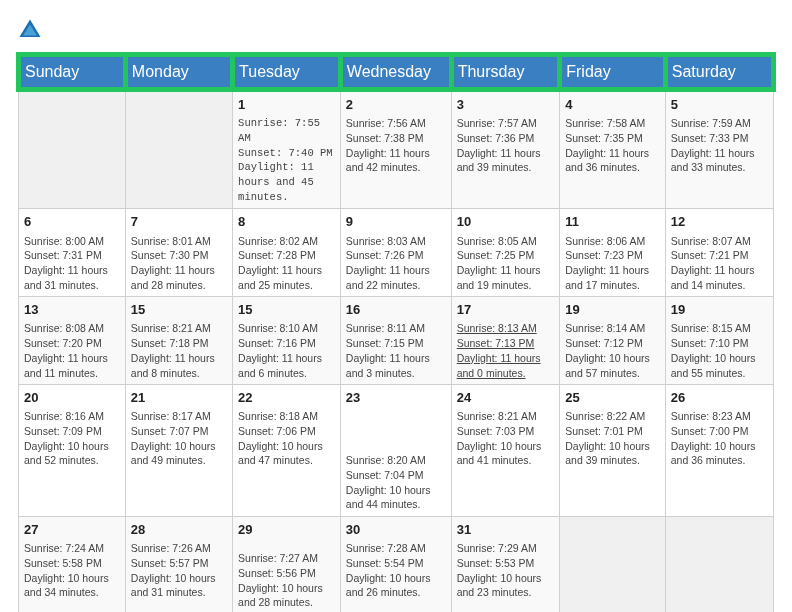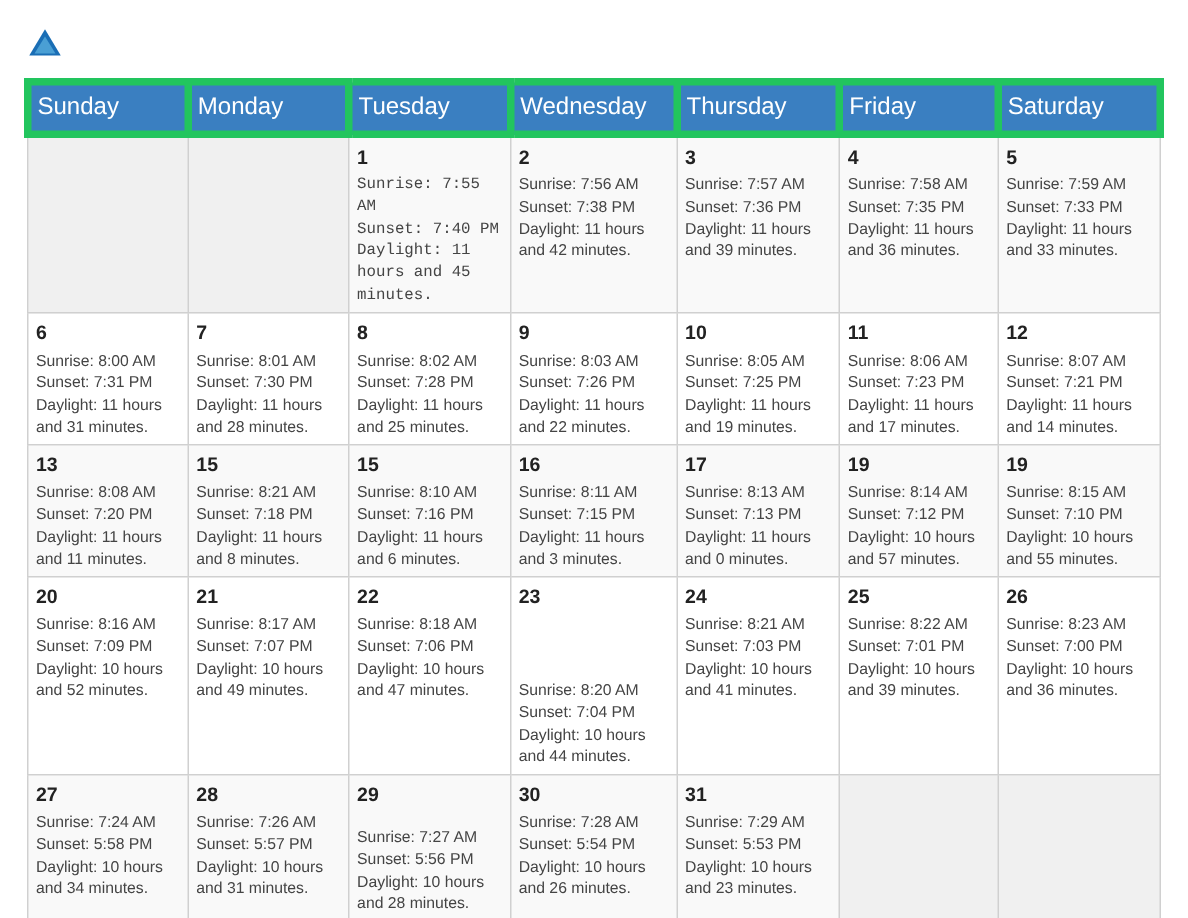--- a/index.html
+++ b/index.html
@@ -220,21 +220,21 @@
 Daylight: 11 hours and 6 minutes.</div>
         </td>
         <td>
           <span class="day-number">16</span>
           <div class="cell-content" style="white-space: pre-line;">Sunrise: 8:11 AM
 Sunset: 7:15 PM
 Daylight: 11 hours and 3 minutes.</div>
         </td>
         <td>
           <span class="day-number">17</span>
-          <div class="cell-content" style="white-space: pre-line;">Sunrise: 8:13 AM
+          <div class="cell-content" style="white-space: pre-line; text-decoration: underline;">Sunrise: 8:13 AM
 Sunset: 7:13 PM
 Daylight: 11 hours and 0 minutes.</div>
         </td>
         <td>
           <span class="day-number">19</span>
           <div class="cell-content" style="white-space: pre-line;">Sunrise: 8:14 AM
 Sunset: 7:12 PM
 Daylight: 10 hours and 57 minutes.</div>
         </td>
         <td>

